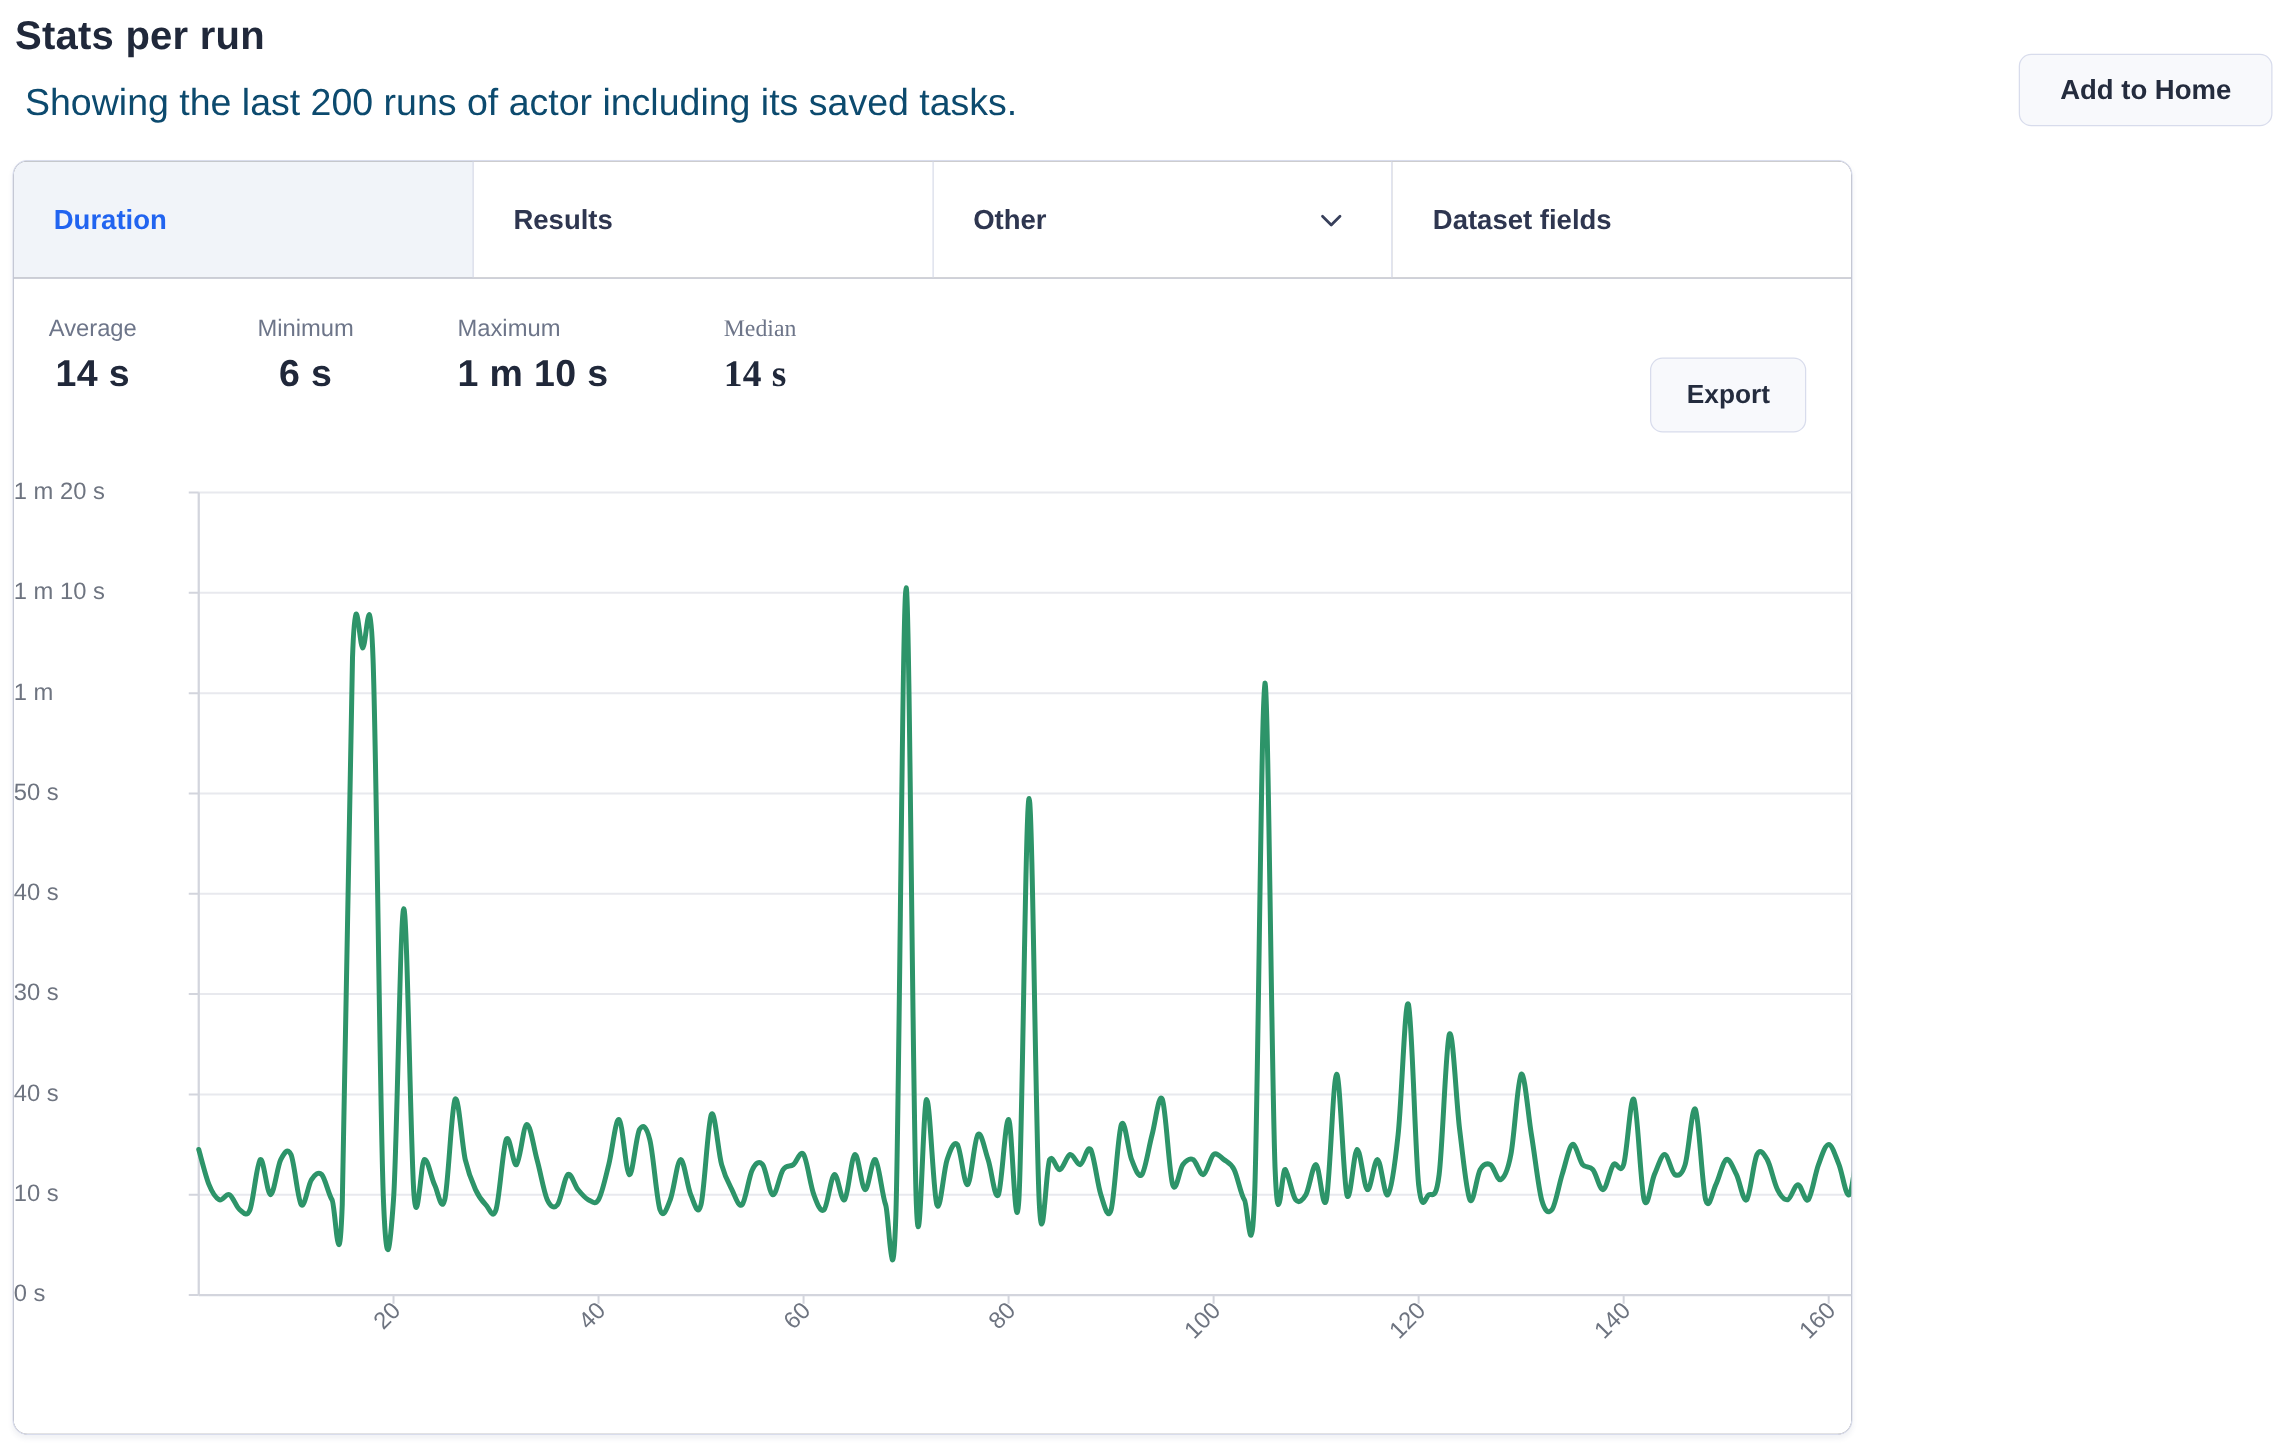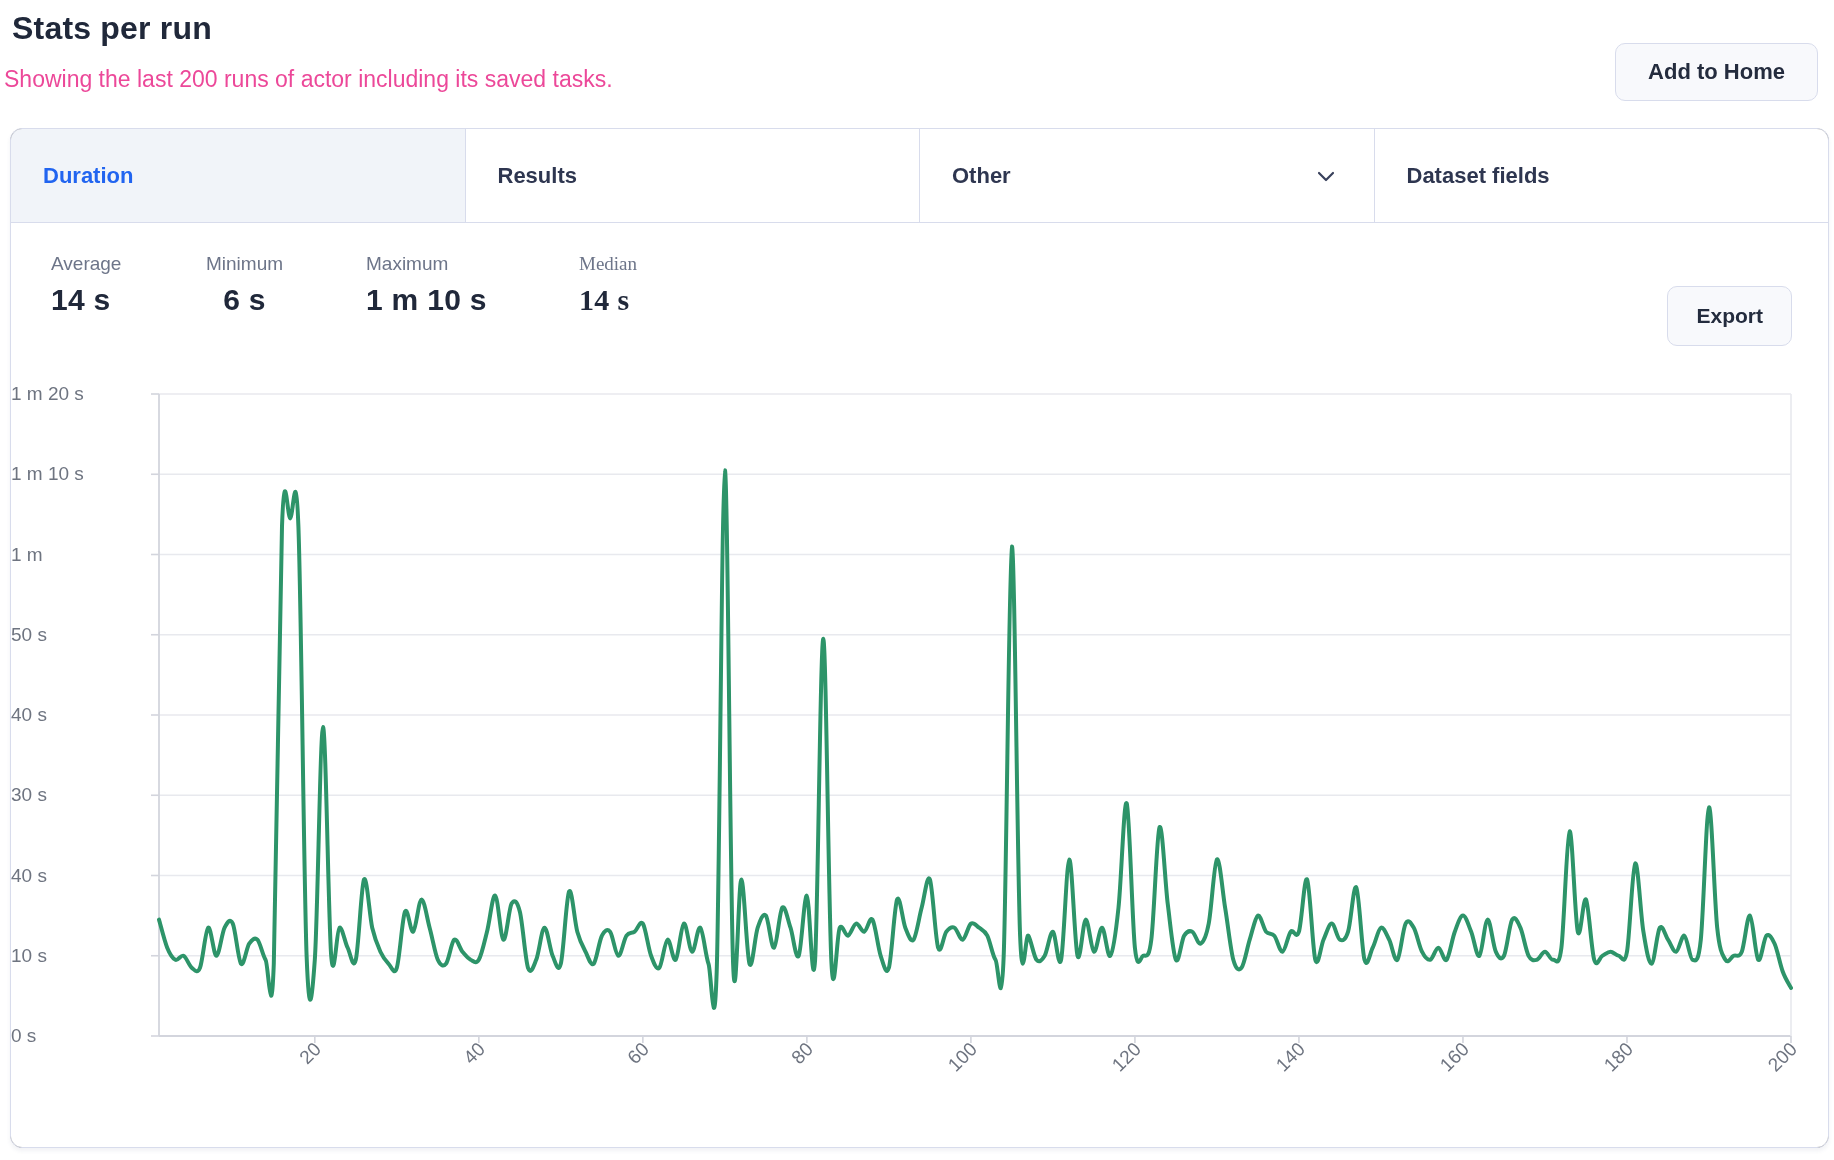--- a/index.html
+++ b/index.html
@@ -8,29 +8,29 @@
     --grid:#e8e9ee; --axis:#d3d5dd; --btnbg:#f8f9fc;
   }
   *{box-sizing:border-box;margin:0;padding:0;}
   html,body{width:1834px;height:1160px;}
   body{
     position:relative;background:#ffffff;
     font-family:"Liberation Sans","DejaVu Sans",sans-serif;color:var(--navy);
     overflow:hidden;
   }
   .page-title{position:absolute;left:12px;top:10px;font-size:32px;font-weight:700;letter-spacing:.2px;color:var(--navy);}
-  .page-subtitle{position:absolute;left:4px;top:66px;font-size:23px;color:#ec4899;}
+  .page-subtitle{position:absolute;left:20px;top:66px;font-size:30px;color:#0c4a6e;}
   .btn{
     display:flex;align-items:center;justify-content:center;
     background:var(--btnbg);border:1px solid var(--border);border-radius:10px;
     color:#242c3e;font-weight:700;cursor:pointer;
   }
   .add-home{position:absolute;top:43px;right:16px;height:58px;padding:0 32px;font-size:22px;}
   .card{
-    position:absolute;left:10px;top:128px;width:1819px;height:1020px;
+    position:absolute;left:10px;top:128px;width:1472px;height:1020px;
     border:1px solid var(--border);border-radius:12px;background:#737373;
     box-shadow:0 3px 4px rgba(60,64,110,.07);overflow:hidden;
   }
   .tabbar{display:flex;height:94px;border-bottom:1px solid var(--border);}
   .tab{
     flex:1;display:flex;align-items:center;padding:0 36px 0 32px;
     font-size:22px;font-weight:700;color:var(--navy2);background:#fff;
     border-right:1px solid var(--border);cursor:pointer;white-space:nowrap;
   }
   .tab:last-child{border-right:none;}
@@ -70,21 +70,21 @@
             <path d="M5 9 L12 16 L19 9" stroke="#39415c" stroke-width="2.2" stroke-linecap="round" stroke-linejoin="round"></path>
           </svg>
         </span>
       </div>
       <div class="tab">
         <span>Dataset fields</span>
       </div>
     </div>
   <div class="panel" id="panel">
     <div id="statsrow">
-        <div class="stat" style="left: 40px;">
+        <div class="stat" style="left: 28px; text-align: center;">
           <div class="slabel">Average</div>
           <div class="svalue">14 s</div>
         </div>
         <div class="stat" style="left: 195px; text-align: center;">
           <div class="slabel">Minimum</div>
           <div class="svalue">6 s</div>
         </div>
         <div class="stat" style="left: 355px;">
           <div class="slabel">Maximum</div>
           <div class="svalue">1 m 10 s</div>

